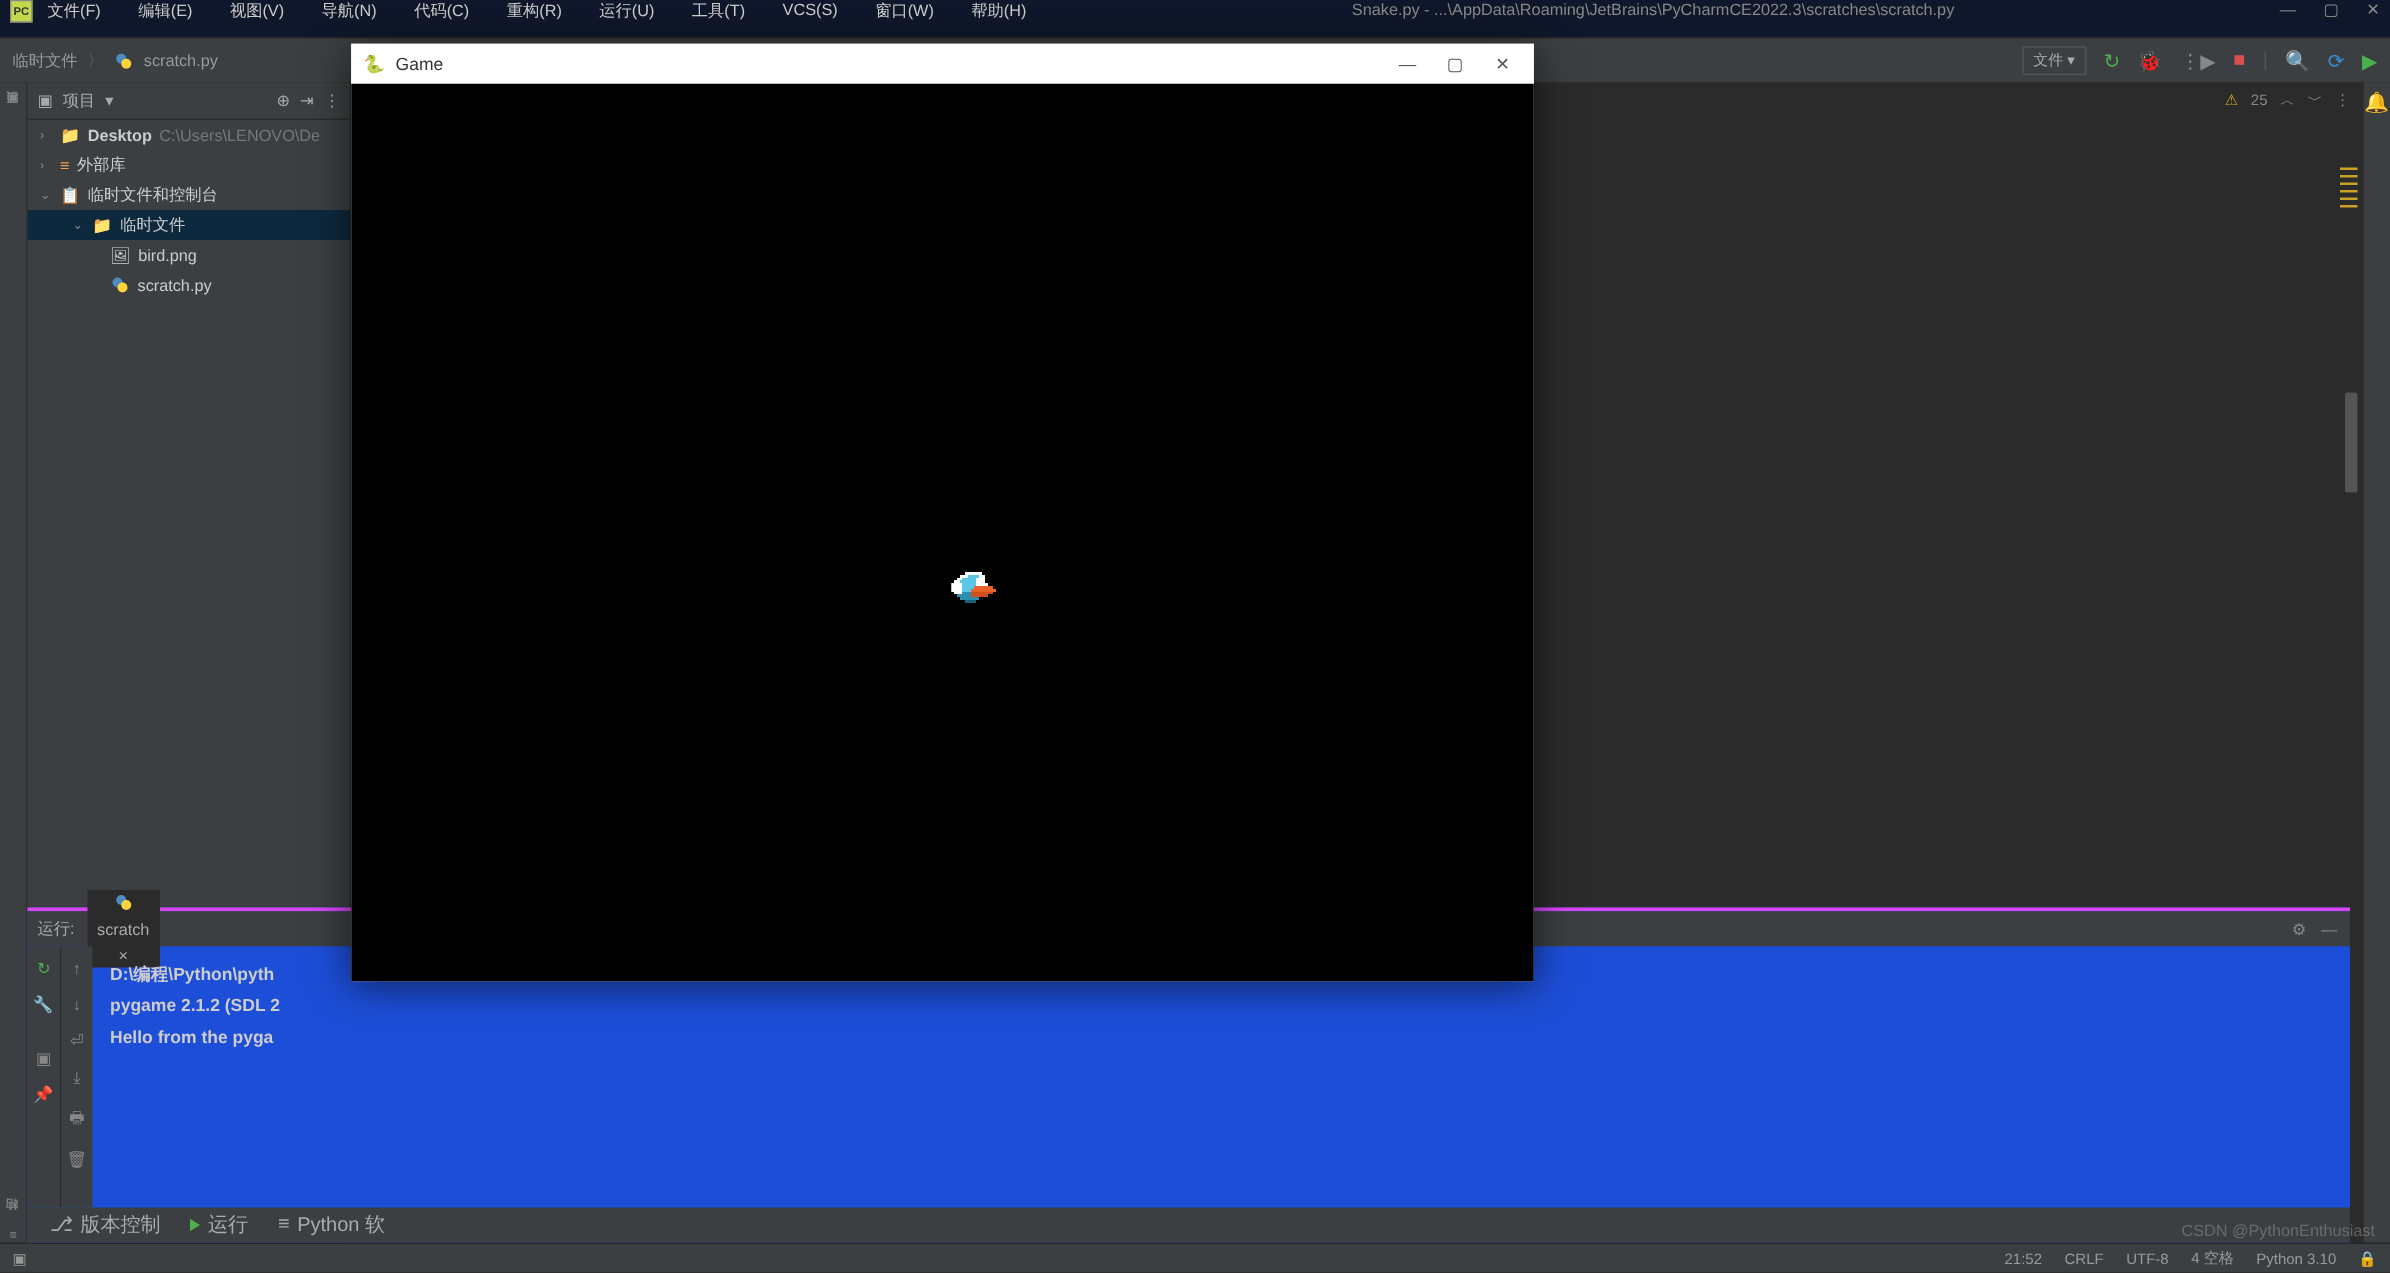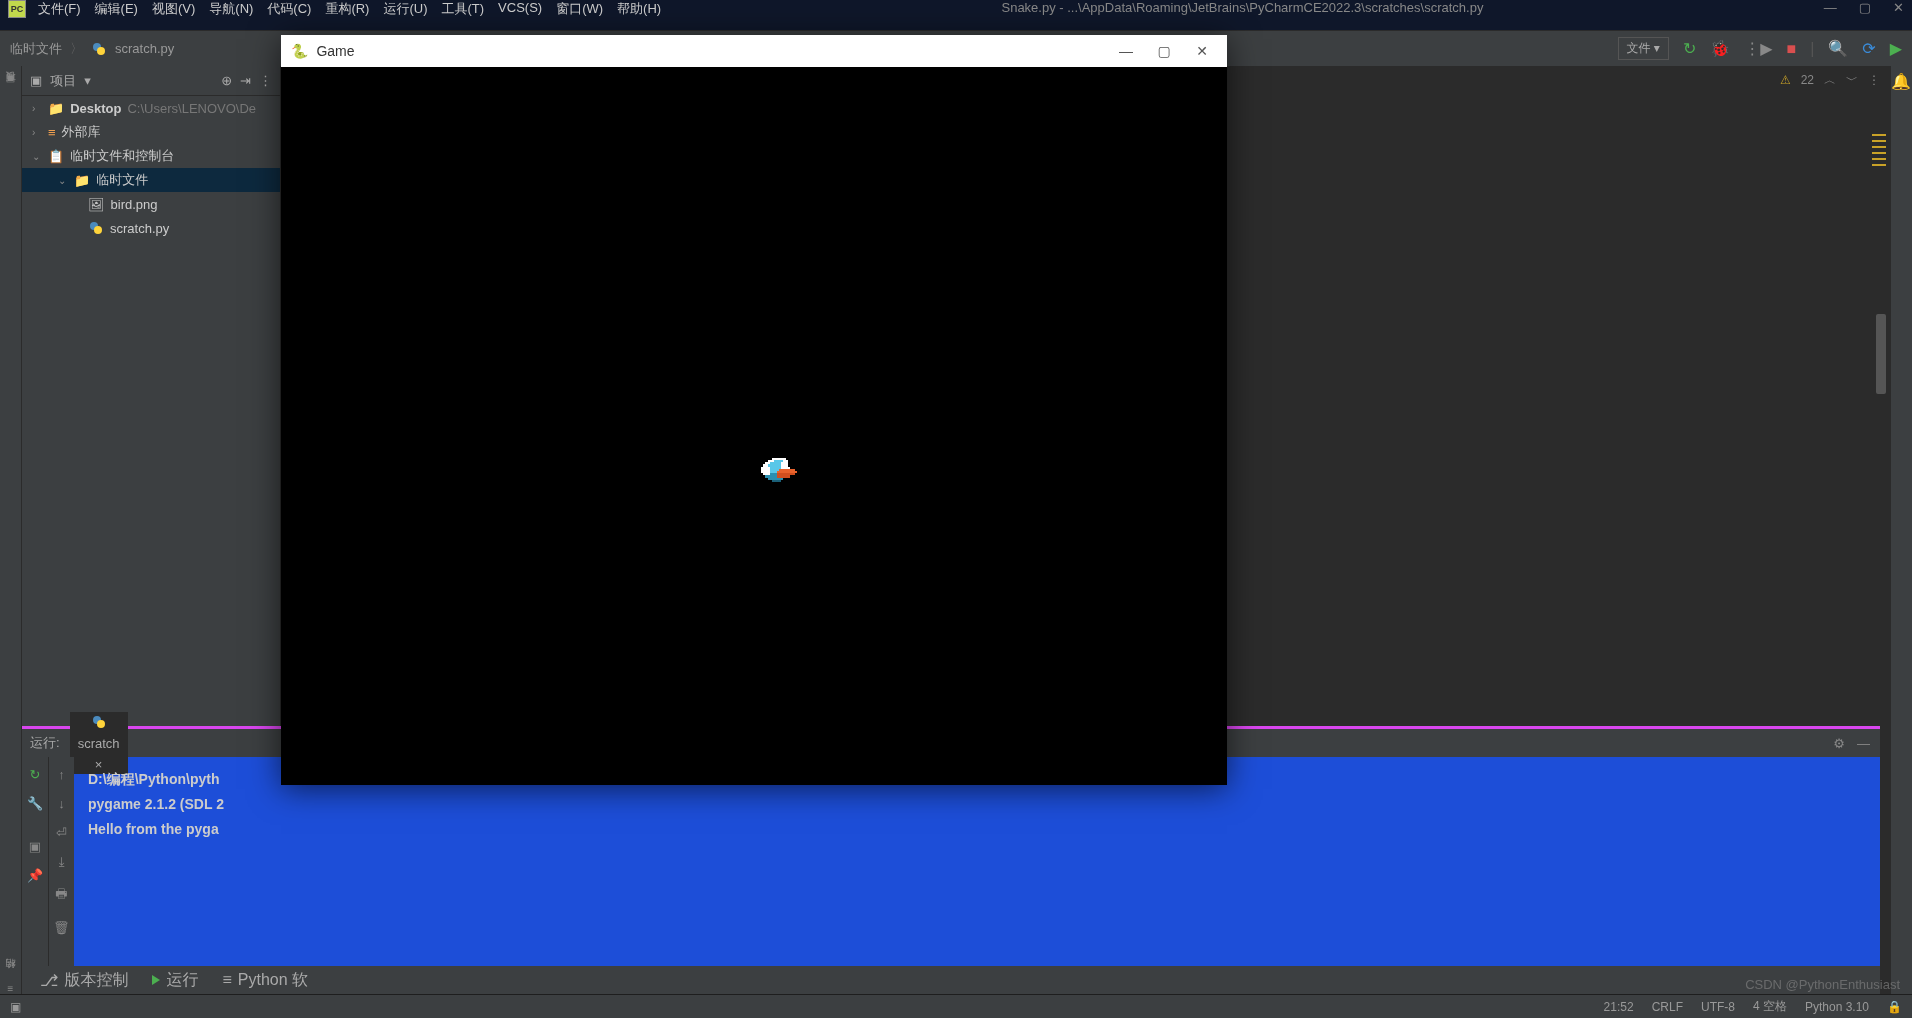--- a/index.html
+++ b/index.html
@@ -1,21 +1,21 @@
 <!DOCTYPE html>
 <html><head>
 <meta charset="utf-8">
 <style>
 * { margin:0; padding:0; box-sizing:border-box; font-family:"Microsoft YaHei",Arial,sans-serif; }
 body { width:1912px; height:1018px; background:#2b2b2b; color:#bbb; overflow:hidden; position:relative; }
 
 
 .titlebar { height:30px; background:#0f172a; display:flex; align-items:flex-start; padding:0 8px; font-size:13px; }
 .titlebar .logo { width:18px; height:18px; background:#c2d94c; border:1px solid #888; margin-right:12px; display:flex; align-items:center; justify-content:center; font-size:9px; color:#333; font-weight:bold; }
-.menu { display:flex; gap:14px; }
+.menu { display:flex; gap:30px; }
 .menu-item { color:#ccc; cursor:pointer; }
 .titlebar .title { flex:1; text-align:center; color:#888; font-size:13px; }
 .win-controls { display:flex; gap:22px; color:#888; }
 
 
 .toprow { height:36px; background:#3c3f41; border-top:1px solid #2b2b2b; display:flex; align-items:center; padding:0 10px; }
 .breadcrumb { display:flex; align-items:center; gap:8px; color:#999; font-size:13px; }
 .breadcrumb .sep { color:#666; }
 .fileicon-py { width:16px; height:16px; display:inline-flex; align-items:center; justify-content:center; }
 .toprow .right-tools { margin-left:auto; display:flex; gap:14px; align-items:center; color:#888; }
@@ -186,21 +186,21 @@
       </div>
     </div>
 
     <div class="run" style="width:calc(1912px - 22px - 22px); margin-left:-258px; position:relative; left:258px;">
     </div>
   </div>
 
   <div class="editor-area">
     <div class="editor-top">
       <span class="warn">⚠</span>
-      <span>22</span>
+      <span>25</span>
       <span>︿</span>
       <span>﹀</span>
       <span>⋮</span>
     </div>
     <div class="editor-body">
       <div class="marks">
         <div class="mark"></div>
         <div class="mark"></div>
         <div class="mark"></div>
         <div class="mark"></div>

